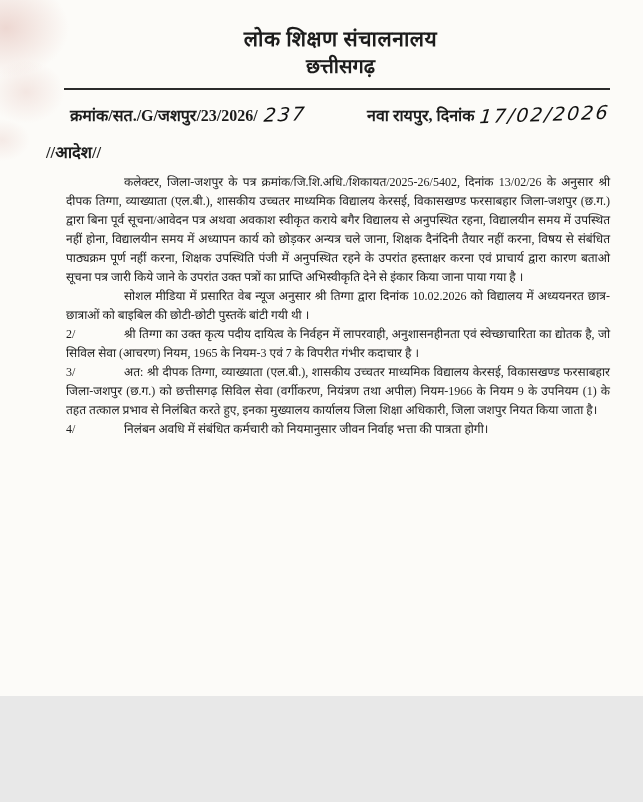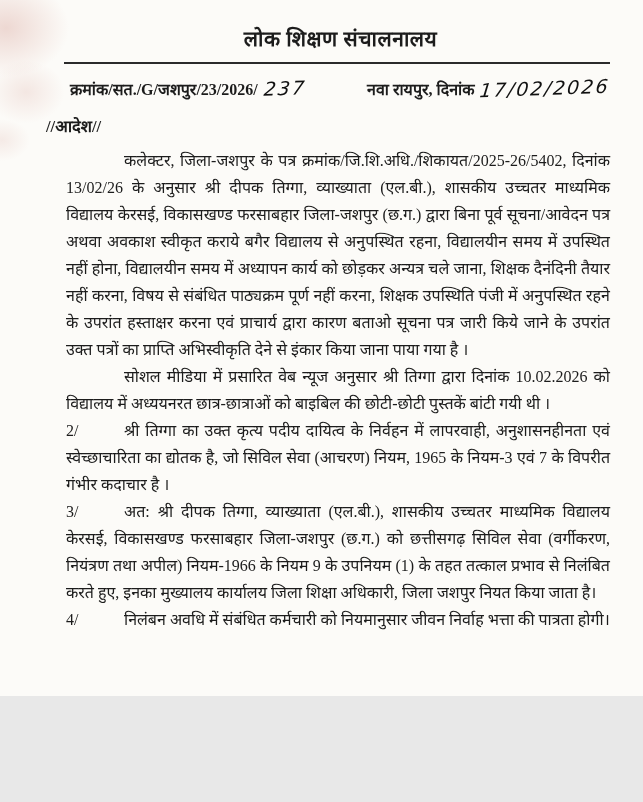--- a/index.html
+++ b/index.html
@@ -30,39 +30,40 @@
   }
   .hand{
     font-family:"DejaVu Sans",sans-serif;
     font-style:italic; font-weight:normal;
     font-size:19px; letter-spacing:2px;
     display:inline-block; transform:skewX(-8deg) rotate(-2deg);
     margin-left:6px; color:#111;
   }
   .order-title{ text-align:left; padding:14px 0 10px 46px; font-size:16.5px; font-weight:bold; }
 
-  .body-text{ padding:0 33px 0 66px; font-size:16px; line-height:27px; text-align:justify; }
+  .body-text{ padding:0 33px 0 66px; font-size:12px; line-height:19px; text-align:justify; }
   .body-text p{ margin:0; }
   p.indented{ text-indent:58px; }
   .pnum{ display:inline-block; min-width:58px; }
 
   .signature{
     position:absolute; top:693px; left:388px; width:218px;
     text-align:left; font-size:18px; line-height:20px; font-weight:bold;
   }
   .sig-scribble{ display:block; margin:0 auto 1px auto; width:84px; height:46px; }
   .sig-scribble svg{ width:100%; height:100%; }
 </style>
 </head>
 <body>
 
 <div class="page">
 
   <div class="header">
     <div class="org-line1">लोक शिक्षण संचालनालय</div>
+    <div class="org-line2">छत्तीसगढ़</div>
   </div>
 
   <hr class="divider">
 
   <div class="ref-row">
     <div>
       <span>क्रमांक/सत./G/जशपुर/23/2026/</span><span class="hand">237</span>
     </div>
     <div>
       <span>नवा रायपुर, दिनांक</span><span class="hand">17/02/2026</span>

